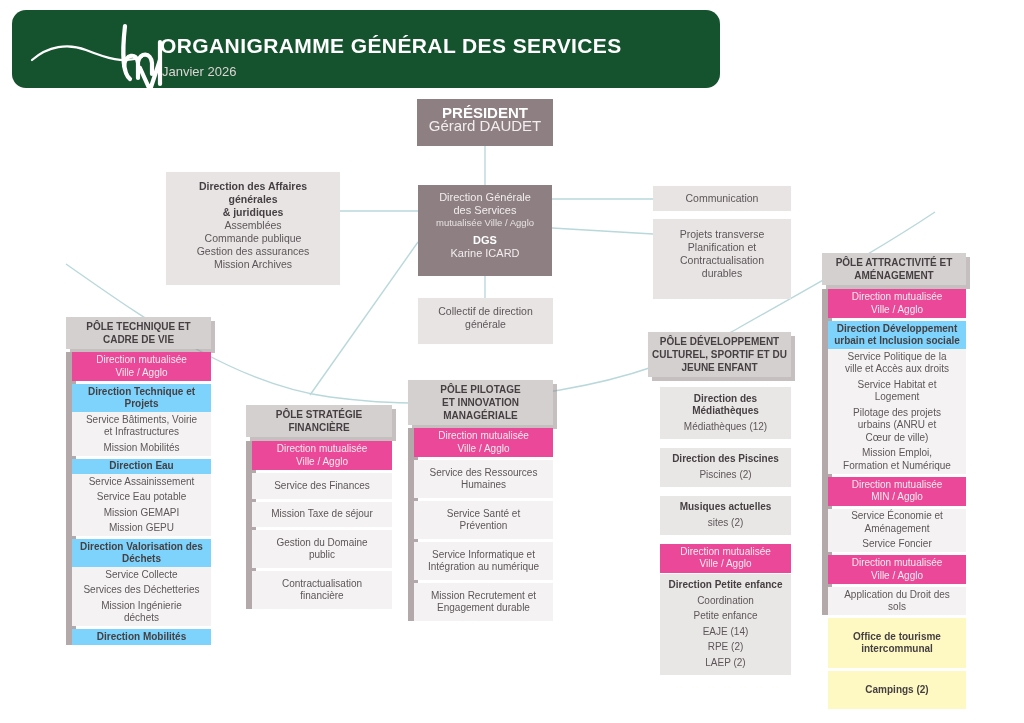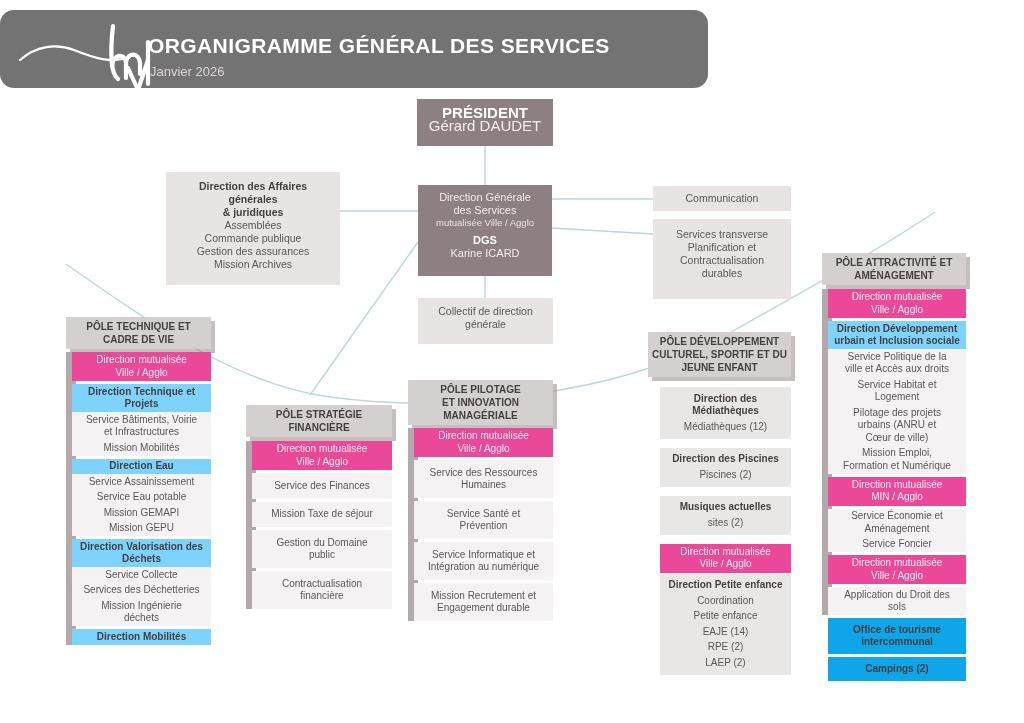--- a/index.html
+++ b/index.html
@@ -3,22 +3,22 @@
 <meta charset="utf-8">
 <style>
   html,body{margin:0;padding:0}
   body{width:1024px;height:723px;position:relative;background:#ffffff;
        font-family:"Liberation Sans",sans-serif;overflow:hidden}
 
   
   #wires{position:absolute;left:0;top:0;z-index:0}
 
   
-  .banner{position:absolute;left:0;top:10px;width:708px;height:78px;
-          background:#737373;border-radius:14px;z-index:2}
+  .banner{position:absolute;left:12px;top:10px;width:708px;height:78px;
+          background:#14532d;border-radius:14px;z-index:2}
   .banner-title{position:absolute;left:148px;top:24px;font-size:21px;font-weight:bold;
                 color:#ffffff;letter-spacing:.4px;white-space:nowrap}
   .banner-sub{position:absolute;left:150px;top:54px;font-size:13px;color:#dcd5d5}
   .logo{position:absolute;left:16px;top:2px}
 
   
   .box{position:absolute;text-align:center;font-size:10.5px;line-height:13px;
        color:#5d5658;z-index:1}
   .box div{white-space:nowrap}
   .dark{background:#8d7f82;color:#f2edee}
@@ -61,21 +61,21 @@
   .pole-strategie .blk-box,.pole-pilotage .blk-box{padding:5px 0}
   .pole-strategie .blocks{margin-top:4px}
   .pole-attractivite .blocks{margin-top:4px}
 
   .pole-culturel .blocks{margin-left:12px;margin-top:10px}
   .pole-culturel .blk{margin-bottom:9px}
   .pole-culturel .blk-box{background:#e9e6e6;padding:4px 0}
   .pole-culturel .row.bold{background:transparent}
   .pole-culturel .blk-mauve{margin-bottom:1px}
 
-  .pole-attractivite .blk-out{background:#0ea5e9;padding:4px 0}
+  .pole-attractivite .blk-out{background:#fef9c3;padding:11px 0}
   .pole-attractivite .blk-out .row.bold{background:transparent}
 </style>
 </head>
 <body>
 
 <svg id="wires" width="1024" height="723">
   <g stroke="#b9d8db" stroke-width="1.4" fill="none">
     <path d="M485,139 L485,185"></path>
     <path d="M340,211 L418,211"></path>
     <path d="M552,199 L653,199"></path>
@@ -123,21 +123,21 @@
   <div>Commande publique</div>
   <div>Gestion des assurances</div>
   <div>Mission Archives</div>
 </div>
 
 <div class="box light communication">
   <div>Communication</div>
 </div>
 
 <div class="box light mission">
-  <div>Services transverse</div>
+  <div>Projets transverse</div>
   <div>Planification et</div>
   <div>Contractualisation</div>
   <div>durables</div>
 </div>
 
 <div class="box light collectif">
   <div>Collectif de direction</div>
   <div>générale</div>
 </div>
 

